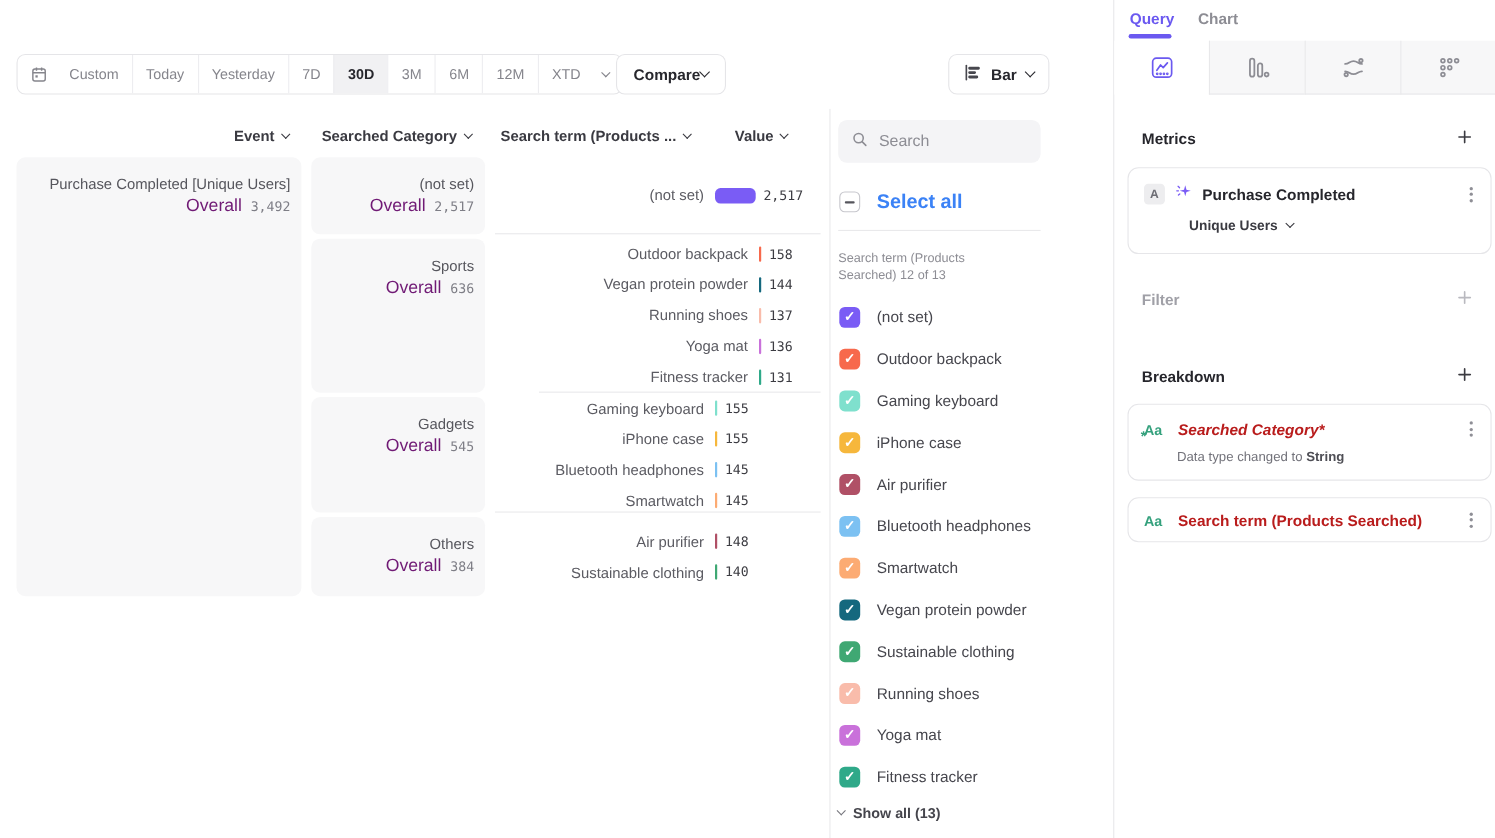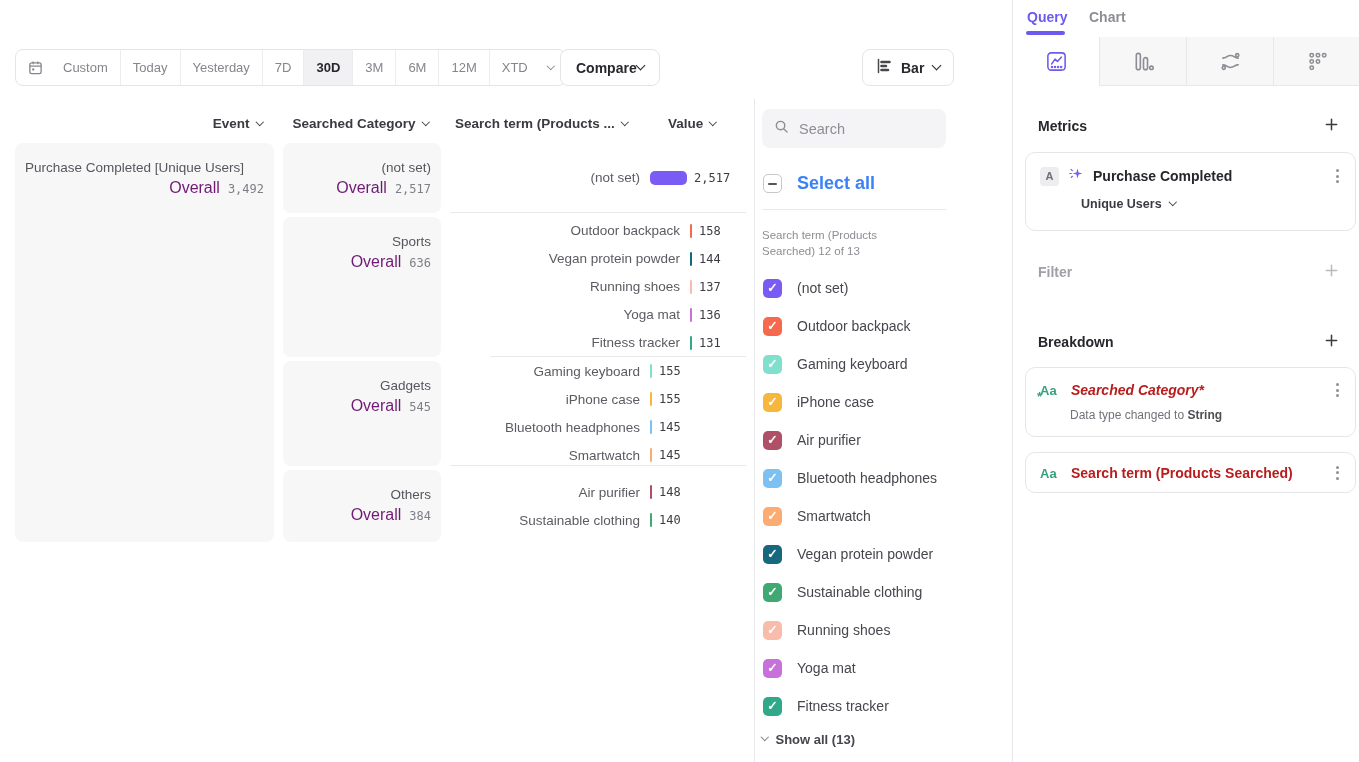--- a/index.html
+++ b/index.html
@@ -26,21 +26,21 @@
   
   .col-head { position:absolute; top:116px; display:flex; align-items:center; gap:7px;
     font-size:13.5px; font-weight:700; color:#3a3a41; cursor:pointer; }
   #h-event { left:120px; width:142px; justify-content:flex-end; }
   #h-category { left:286px; width:142px; justify-content:flex-end; }
   #h-term { left:455px; }
   #h-value { left:668px; }
 
   
   #event-cell { position:absolute; left:15px; top:143px; width:259px; height:399px;
-    background:#f7f7f8; border-radius:8px; padding:17px 10px; text-align:left; cursor:pointer; }
+    background:#f7f7f8; border-radius:8px; padding:17px 10px; text-align:right; cursor:pointer; }
   .cell-name { font-size:13.5px; color:#56565d; margin-bottom:4px; }
   .cell-overall { display:flex; justify-content:flex-end; align-items:baseline; gap:8px; }
   .overall-label { font-size:16px; color:#701a75; }
   .overall-value { font-family:"DejaVu Sans Mono", monospace; font-size:12px; color:#7e7e86; }
 
   
   #groups { position:absolute; left:283px; top:143px; width:463px; }
   .group { display:flex; margin-bottom:4px; }
   .cat-cell { width:158px; flex:none; background:#f7f7f8; border-radius:8px;
     padding:17px 10px; text-align:right; cursor:pointer; }

